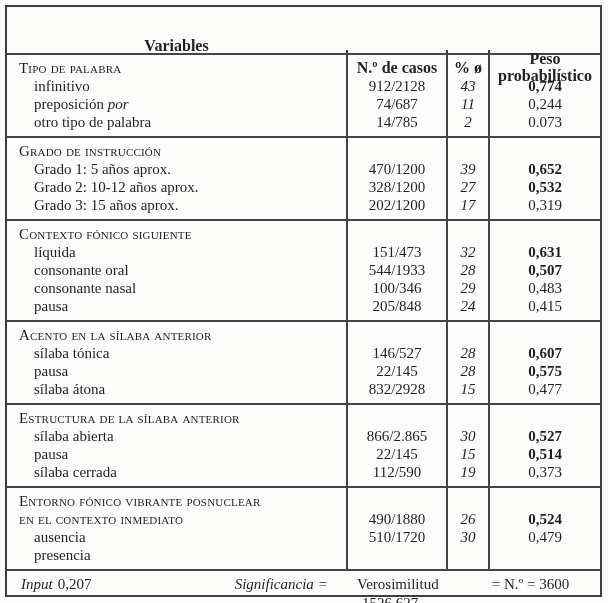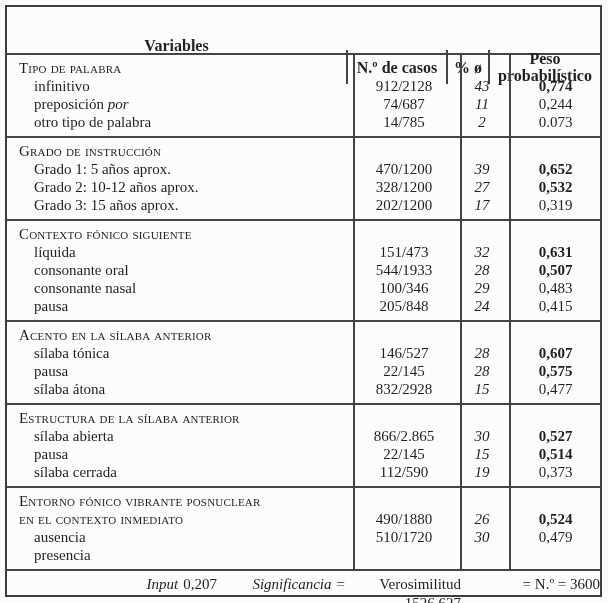--- a/index.html
+++ b/index.html
@@ -28,21 +28,21 @@
   }
   .header-row .hcell {
     display: flex;
     align-items: center;
     justify-content: center;
     text-align: center;
     line-height: 17px;
   }
   .hcell + .hcell { border-left: 2px solid #434348; margin-top: 43px; }
   
-  .sec-row { border-top: 2px solid #434348; gap: 7px; }
+  .sec-row { border-top: 2px solid #434348; }
   .sec-row:first-child { border-top: none; }
   .cell { padding: 4px 0 5px 0; font-size: 15px; }
   .cell + .cell { border-left: 2px solid #434348; }
   .line { height: 18px; line-height: 18px; white-space: nowrap; }
   .labels .sec-title {
     padding-left: 12px;
     font-variant: small-caps;
     letter-spacing: 0.2px;
   }
   .labels .item { padding-left: 27px; }
@@ -50,21 +50,21 @@
   .pct .val { font-style: italic; }
   .bold { font-weight: bold; }
   .italic { font-style: italic; }
   
   .footer-row {
     border-top: 2px solid #434348;
     display: flex;
     padding: 4px 0 5px 0;
     font-size: 15px;
   }
-  .footer-row .line { height: 19px; line-height: 19px; text-align: right; }
+  .footer-row .line { height: 19px; line-height: 19px; }
   .f-input  { width: 210px; padding-left: 14px; text-align: left; }
   .f-sig    { width: 128px; text-align: center; }
   .f-vero   { width: 116px; padding-left: 12px; text-align: left; }
   .f-n      { flex: 1; text-align: center; }
   .sp { display: inline-block; width: 5px; }
 </style>
 </head>
 <body>
 
 <div class="table">

